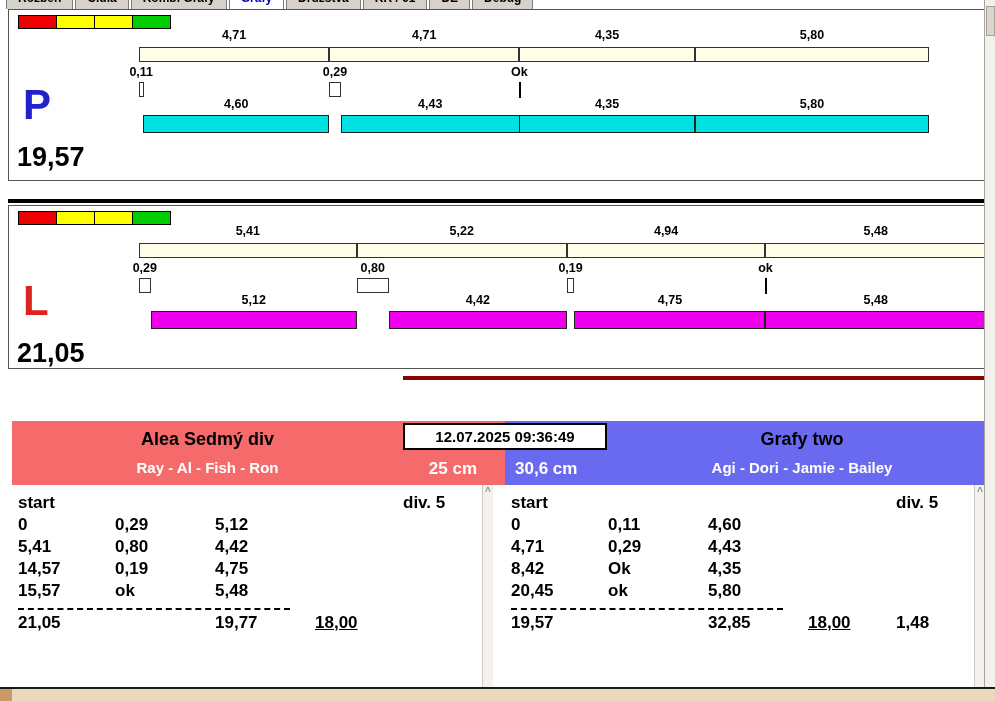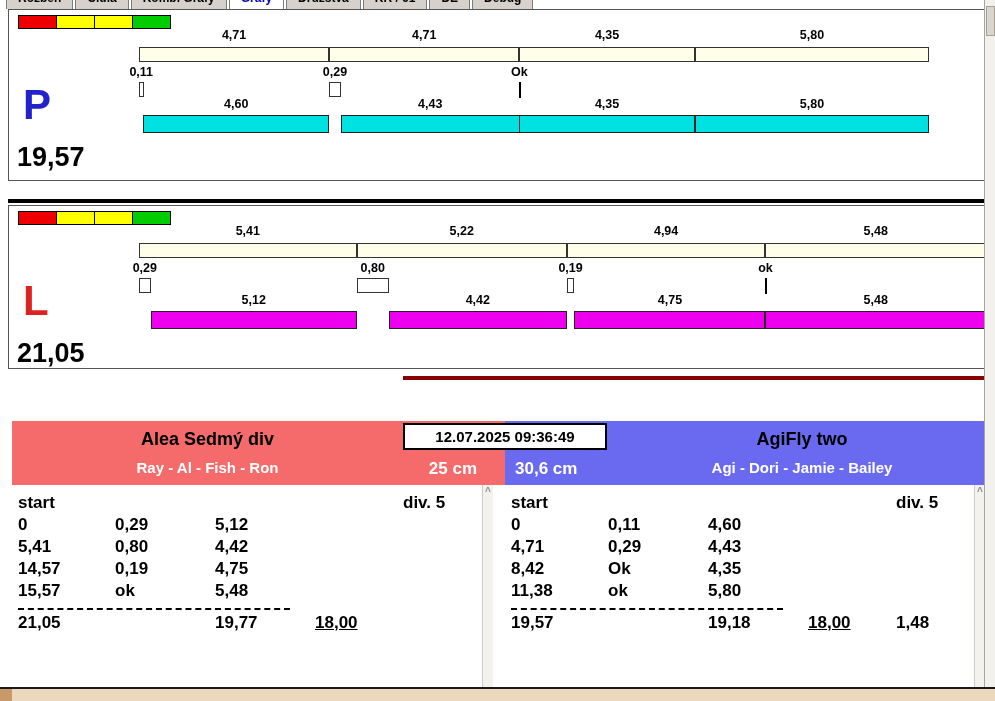--- a/index.html
+++ b/index.html
@@ -170,21 +170,21 @@
 
   <div class="board">
 
     <header class="thdr left" style="background-color: rgb(245, 106, 106);">
       <div class="tt">Alea Sedmý div</div>
       <div class="tm">Ray - Al - Fish - Ron</div>
       <div class="hh">25 cm</div>
     </header>
 
     <header class="thdr right" style="background-color: rgb(106, 106, 240);">
-      <div class="tt">AgiFly two</div>
+      <div class="tt">Grafy two</div>
       <div class="tm">Agi - Dori - Jamie - Bailey</div>
       <div class="hh">30,6 cm</div>
     </header>
 
     <div class="datebox">12.07.2025 09:36:49</div>
 
     <div class="tbody body-left">
       <div class="trow first">
         <span class="c0">start</span>
         <span class="c4">div. 5</span>
@@ -235,28 +235,28 @@
         <span class="c0">4,71</span>
         <span class="c1">0,29</span>
         <span class="c2">4,43</span>
       </div>
       <div class="trow">
         <span class="c0">8,42</span>
         <span class="c1">Ok</span>
         <span class="c2">4,35</span>
       </div>
       <div class="trow">
-        <span class="c0">11,38</span>
+        <span class="c0">20,45</span>
         <span class="c1">ok</span>
         <span class="c2">5,80</span>
       </div>
       <div class="dash"></div>
       <div class="trow">
         <span class="c0">19,57</span>
-        <span class="c2">19,18</span>
+        <span class="c2">32,85</span>
         <span class="c3">18,00</span>
         <span class="c4">1,48</span>
       </div>
       <div class="sb">
         <span class="up">^</span>
       </div>
     </div>
   </div>
 
   <div class="winscroll">

